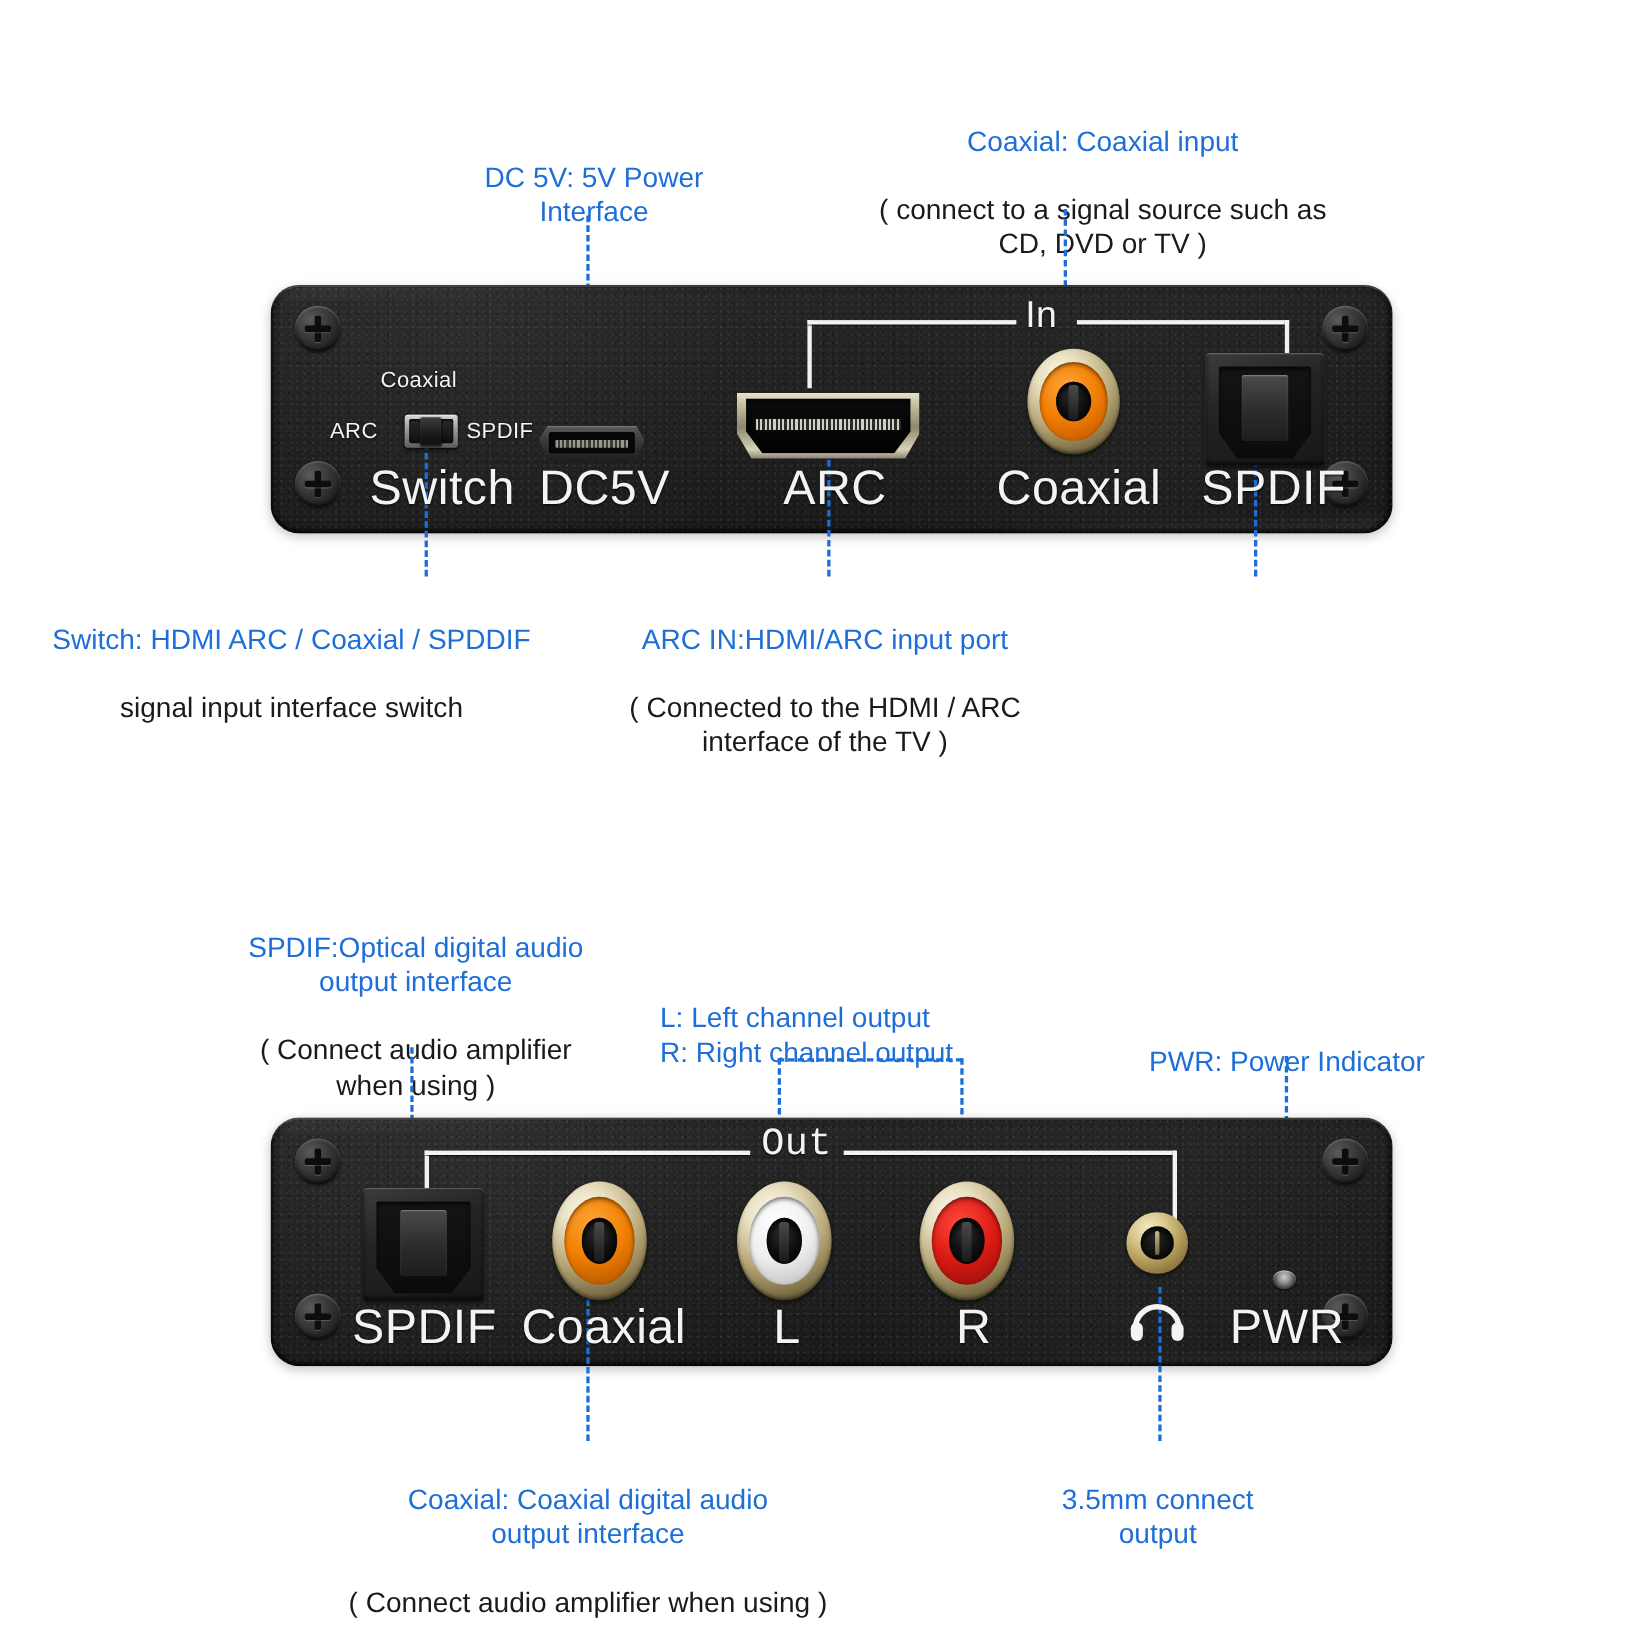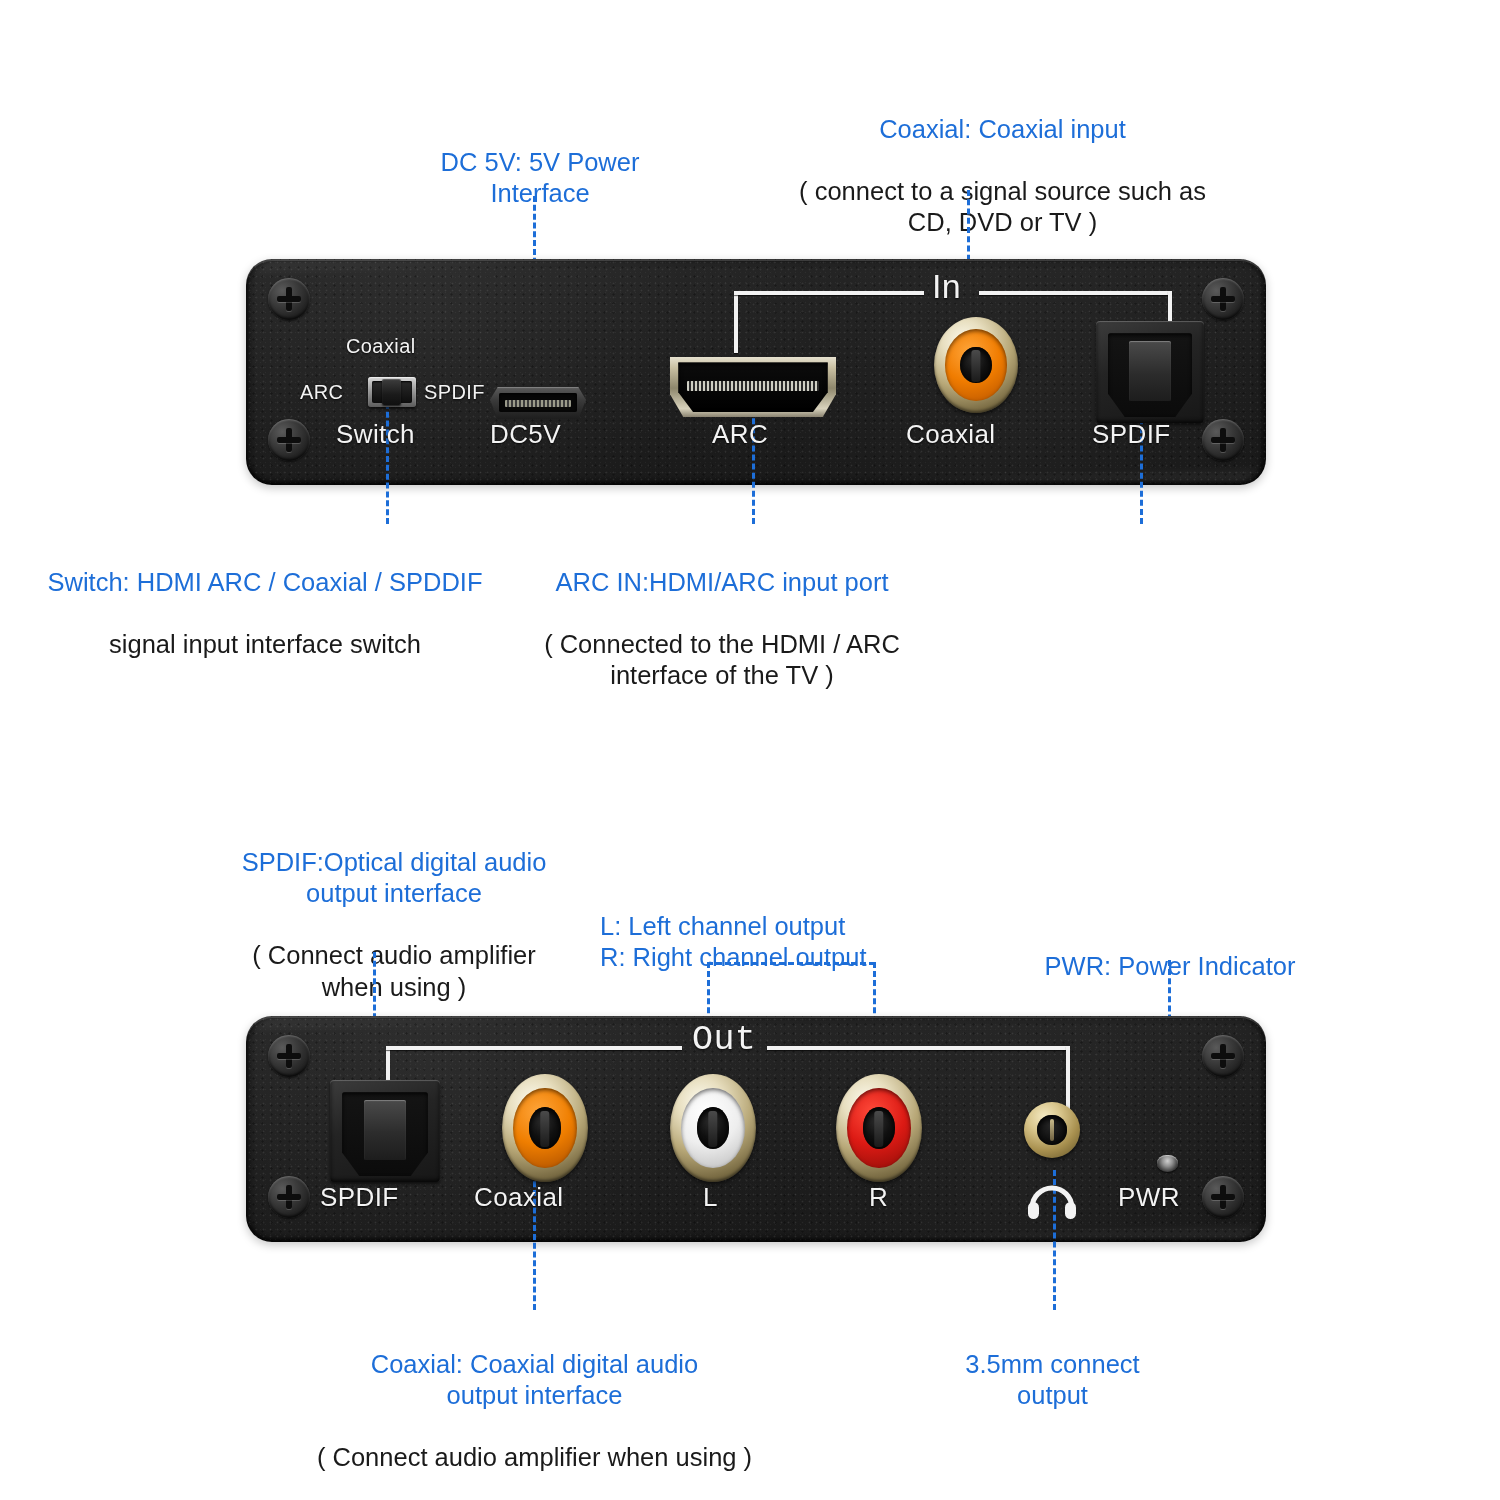--- a/index.html
+++ b/index.html
@@ -56,21 +56,21 @@
   }
   .screw i, .screw b{position:absolute;background:#0d0d0d;border-radius:2px;box-shadow:0 1px 0 rgba(255,255,255,.18);}
   .screw i{left:50%;top:22%;width:6px;height:56%;transform:translateX(-50%);}
   .screw b{top:50%;left:22%;height:6px;width:56%;transform:translateY(-50%);}
 
   
   .silk{
     position:absolute;color:#f3f3f3;font-weight:400;letter-spacing:.4px;
     text-shadow:0 1px 2px rgba(0,0,0,.85);white-space:nowrap;
   }
-  .silk.big{font-size:26px;text-align:center;}
+  .silk.big{font-size:44px;text-align:center;}
   .silk.sm{font-size:20px;}
 
   
   .brk{position:absolute;border:0;}
   .brk .bar{position:absolute;background:#f2f2f2;box-shadow:0 1px 1px rgba(0,0,0,.6);}
 
   
   
   .tos{
     position:absolute;
@@ -240,28 +240,28 @@
 
   <div class="vline" style="left:386px;top:394px;height:130px;"></div>
   <div class="vline" style="left:752px;top:382px;height:142px;"></div>
   <div class="vline" style="left:1140px;top:382px;height:142px;"></div>
 
   <div class="anno f34 blueall" style="left:5px;top:536px;width:520px;">
     <span class="hl">Switch: HDMI ARC / Coaxial / SPDDIF</span>
     <span class="sub" style="color:#1a1a1a;">signal input interface switch</span>
   </div>
 
-  <div class="anno f34" style="left:512px;top:536px;width:420px;">
+  <div class="anno f34" style="left:540px;top:536px;width:420px;">
     <span class="hl">ARC IN:HDMI/ARC input port</span>
     <span class="sub">( Connected to the HDMI / ARC
 interface of the TV )</span>
   </div>
 
 
-  <div class="anno f34" style="left:184px;top:816px;width:420px;">
+  <div class="anno f34" style="left:168px;top:816px;width:420px;">
     <span class="hl">SPDIF:Optical digital audio
 output interface</span>
     <span class="sub">( Connect audio amplifier
 when using )</span>
   </div>
   <div class="vline" style="left:373px;top:952px;height:155px;"></div>
 
   <div class="anno f34" style="left:600px;top:880px;width:370px;text-align:left;">
     <span class="hl">L: Left channel output
 R: Right channel output</span>

